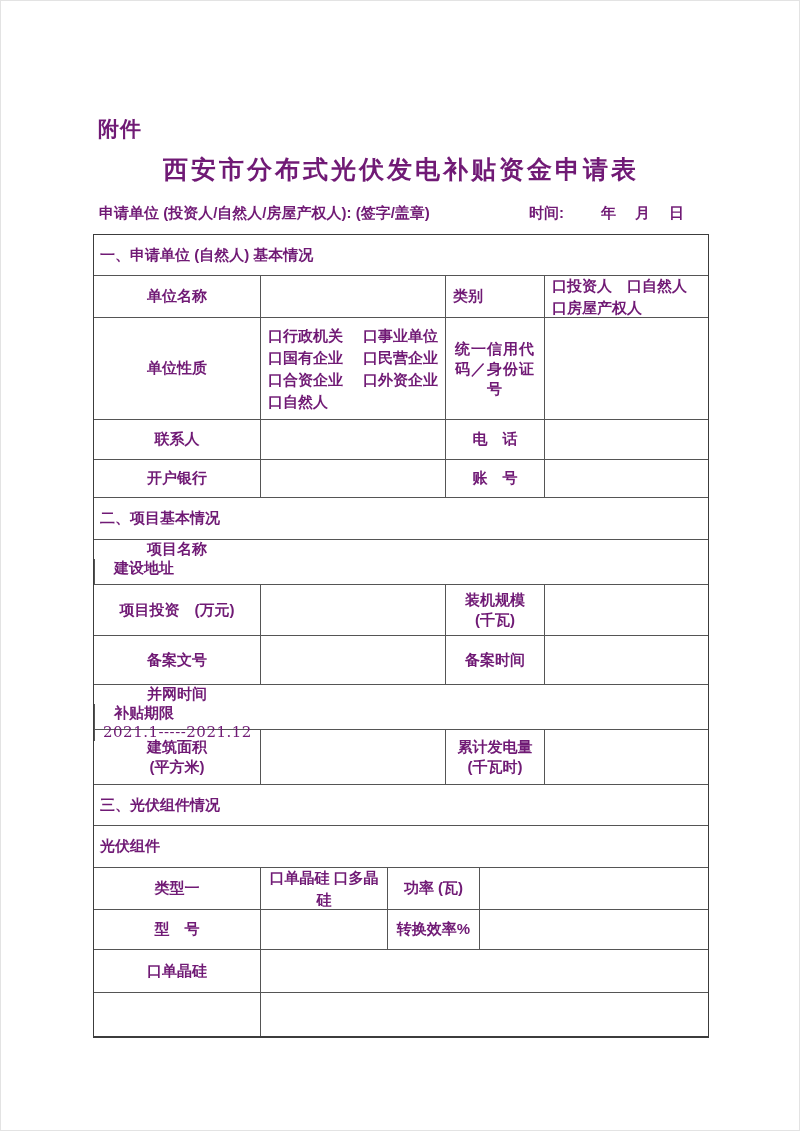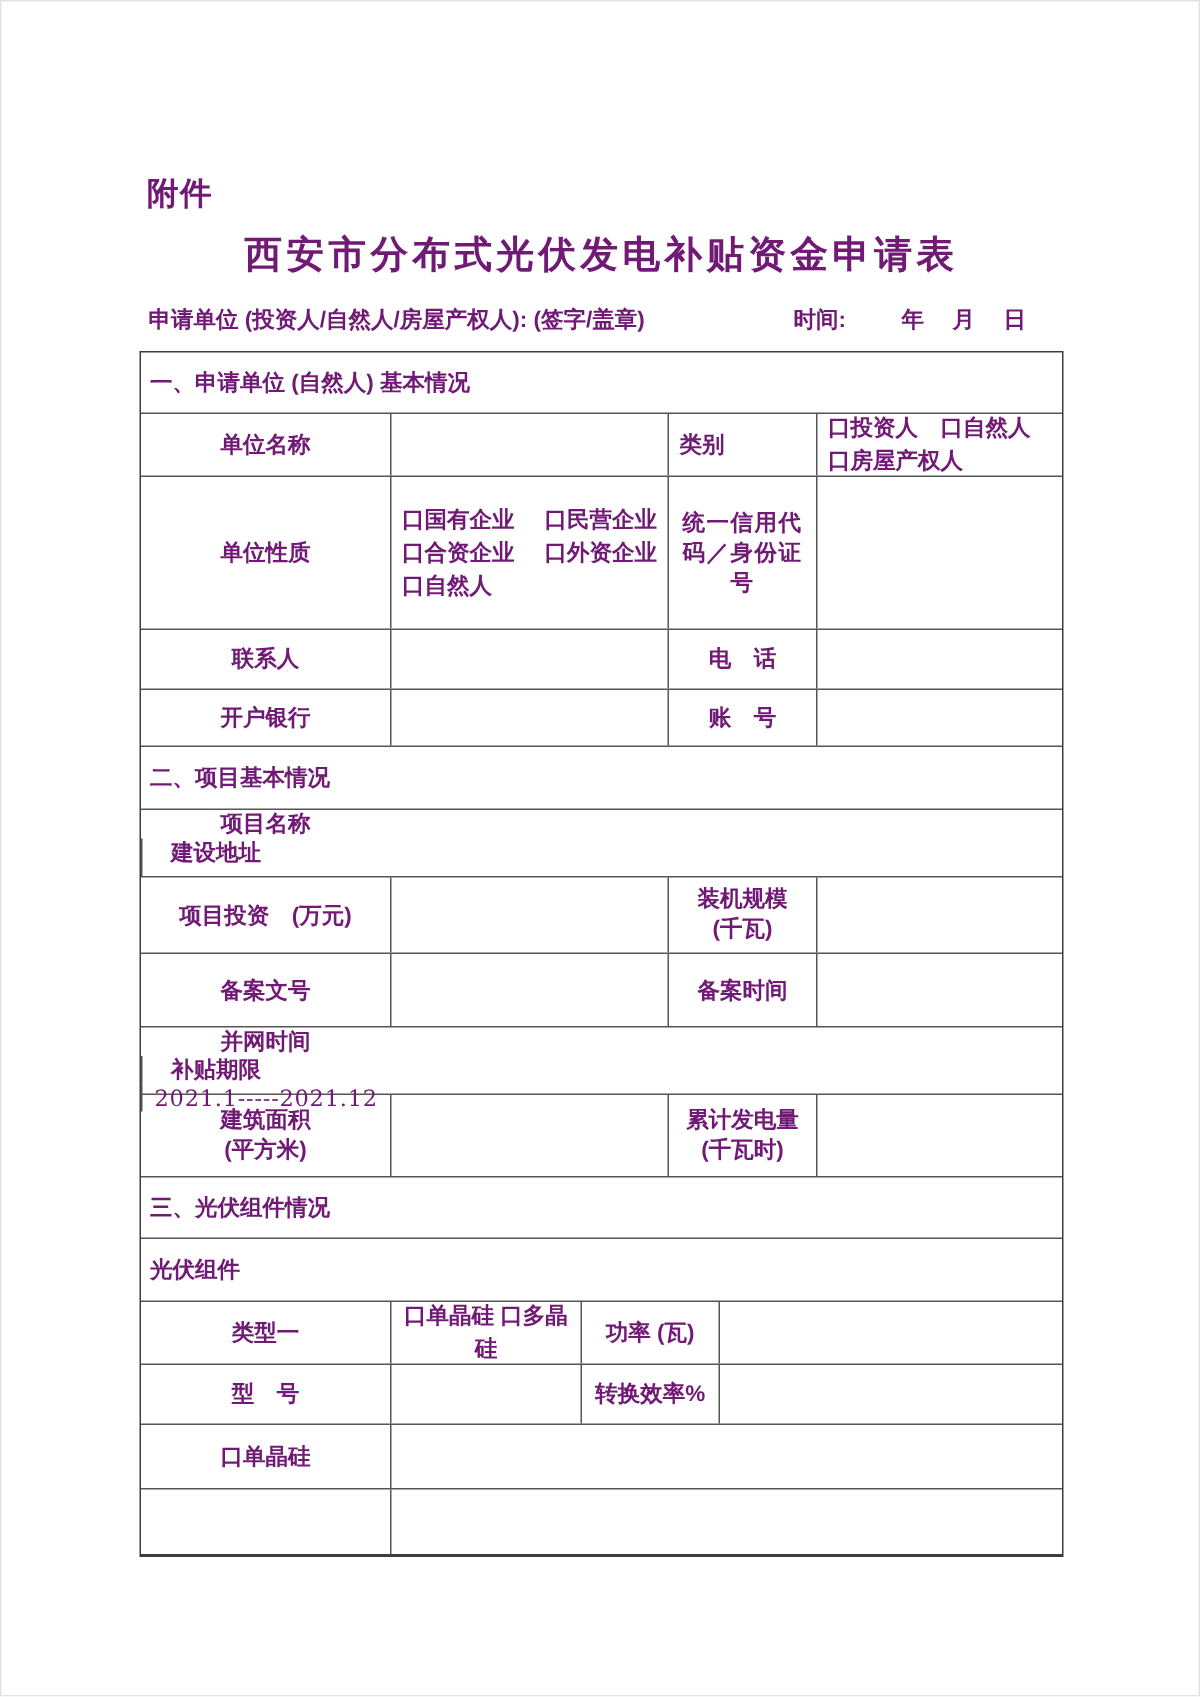--- a/index.html
+++ b/index.html
@@ -86,20 +86,24 @@
       <div class="td cD optcell">
         <div>口投资人　口自然人</div>
         <div>口房屋产权人</div>
       </div>
     </div>
 
     <div class="tr h102">
       <div class="td cA">单位性质</div>
       <div class="td cB optcell">
         <div class="optline">
+          <span>口行政机关</span>
+          <span>口事业单位</span>
+        </div>
+        <div class="optline">
           <span>口国有企业</span>
           <span>口民营企业</span>
         </div>
         <div class="optline">
           <span>口合资企业</span>
           <span>口外资企业</span>
         </div>
         <div class="optline">
           <span>口自然人</span>
         </div>

